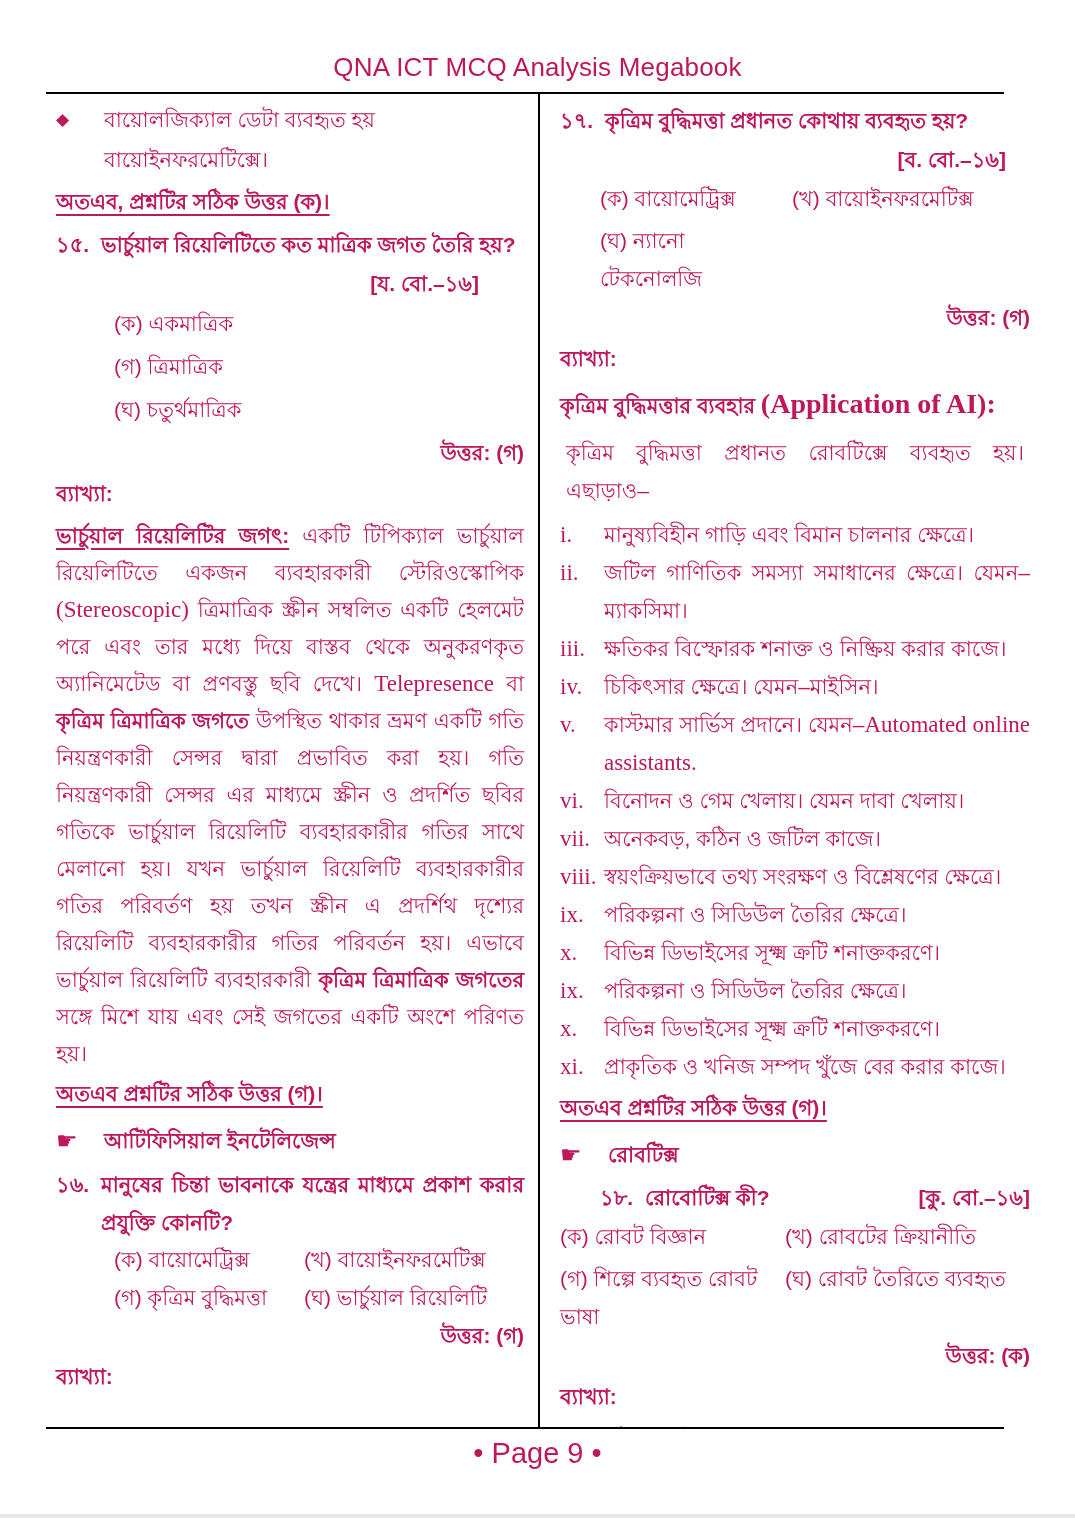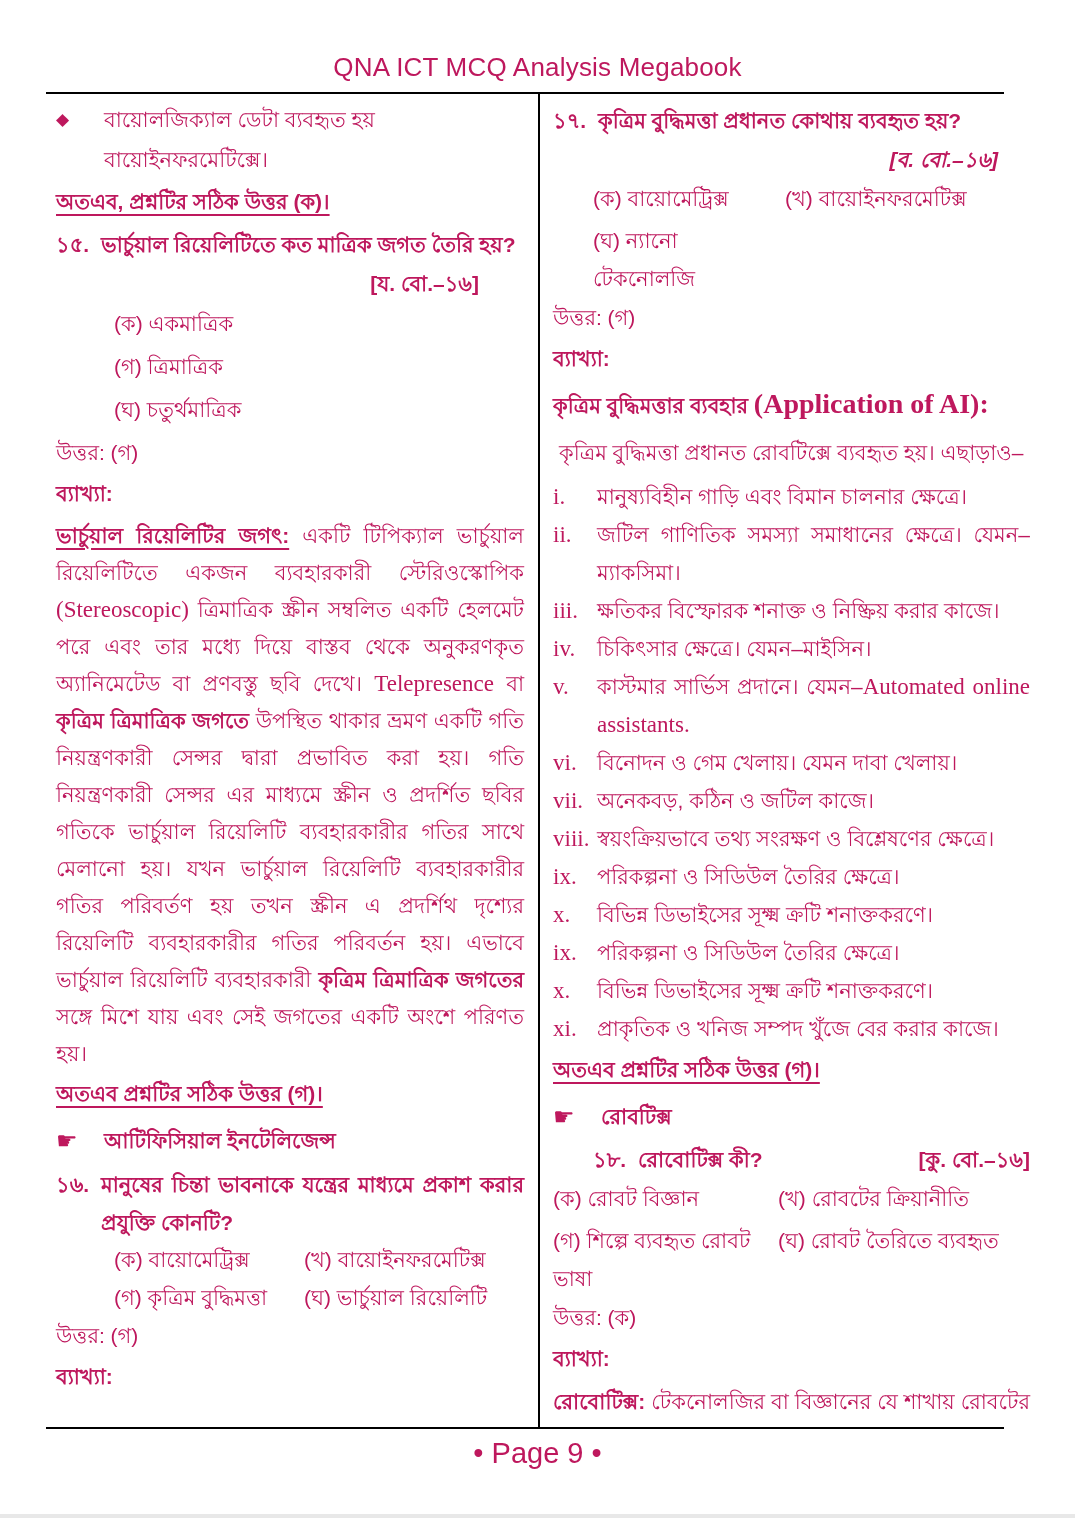--- a/index.html
+++ b/index.html
@@ -5,44 +5,44 @@
   html,body{margin:0;padding:0;background:#e8e8e8;}
   .page{position:relative;width:1075px;height:1514px;background:#ffffff;color:#be185d;
         font-family:"Liberation Sans",sans-serif;overflow:hidden;}
   .header{position:absolute;top:52px;left:0;right:0;text-align:center;
           font-size:26px;letter-spacing:.2px;}
   .rule-top{position:absolute;top:92px;left:46px;width:958px;border-top:2px solid #000;}
   .rule-bottom{position:absolute;top:1427px;left:46px;width:958px;border-top:2px solid #000;}
   .content{position:absolute;top:94px;left:46px;width:986px;height:1333px;display:flex;}
   .col{box-sizing:border-box;overflow:hidden;font-size:21px;line-height:36px;}
   .col-left{width:494px;border-right:2px solid #000;padding:6px 14px 0 10px;}
-  .col-right{width:492px;padding:6px 2px 0 13px;}
+  .col-right{width:492px;padding:6px 2px 0 20px;}
   .bn{font-family:"Liberation Sans",sans-serif;}
   .en{font-family:"Liberation Serif",serif;font-size:23px;}
   .en-bold{font-family:"Liberation Serif",serif;font-size:28px;font-weight:bold;}
   .bold{font-weight:bold;text-align:center;}
   .u{text-decoration:underline;text-underline-offset:5px;text-decoration-thickness:1.5px;}
   .para{margin:2px 0 4px 0;text-align:justify;line-height:37px;}
   .verdict{font-weight:bold;text-decoration:underline;text-underline-offset:5px;
            text-decoration-thickness:1.5px;margin:4px 0 6px 0;}
   .qline{display:flex;font-weight:bold;line-height:38px;margin-top:2px;}
   .qnum{min-width:45px;}
   .qtext{flex:1;text-align:justify;}
   .board{font-weight:bold;text-align:right;line-height:40px;}
   .board-q15{margin-right:45px;}
-  .board-q17{margin-right:32px;font-style:italic;}
+  .board-q17{margin-right:24px;}
   .opts-stack{margin-left:58px;line-height:40px;}
   .opts-stack .opt{margin-bottom:3px;}
   .opts-grid{display:grid;margin-left:58px;line-height:36px;row-gap:2px;
              grid-template-columns:190px auto;}
   .opts-grid-r{display:grid;margin-left:40px;line-height:38px;row-gap:4px;
                grid-template-columns:192px auto;}
   .opts-grid-q18{display:grid;margin-left:0;line-height:38px;row-gap:4px;
                  grid-template-columns:225px auto;}
-  .answer{font-weight:normal;line-height:40px;}
+  .answer{font-weight:bold;line-height:40px;text-align:right;}
   .explain-label{font-weight:bold;line-height:42px;}
   .note{display:flex;line-height:40px;}
   .bullet{width:48px;font-size:17px;}
   .note-line2{margin-left:48px;line-height:40px;}
   .topic{display:flex;align-items:center;font-weight:bold;line-height:46px;}
   .hand{width:48px;font-size:24px;font-weight:normal;}
   .roman-list{margin:0;}
   .li{display:flex;line-height:38px;}
   .li .num{min-width:44px;font-family:"Liberation Serif",serif;font-size:23px;}
   .li .txt{flex:1;text-align:justify;}

